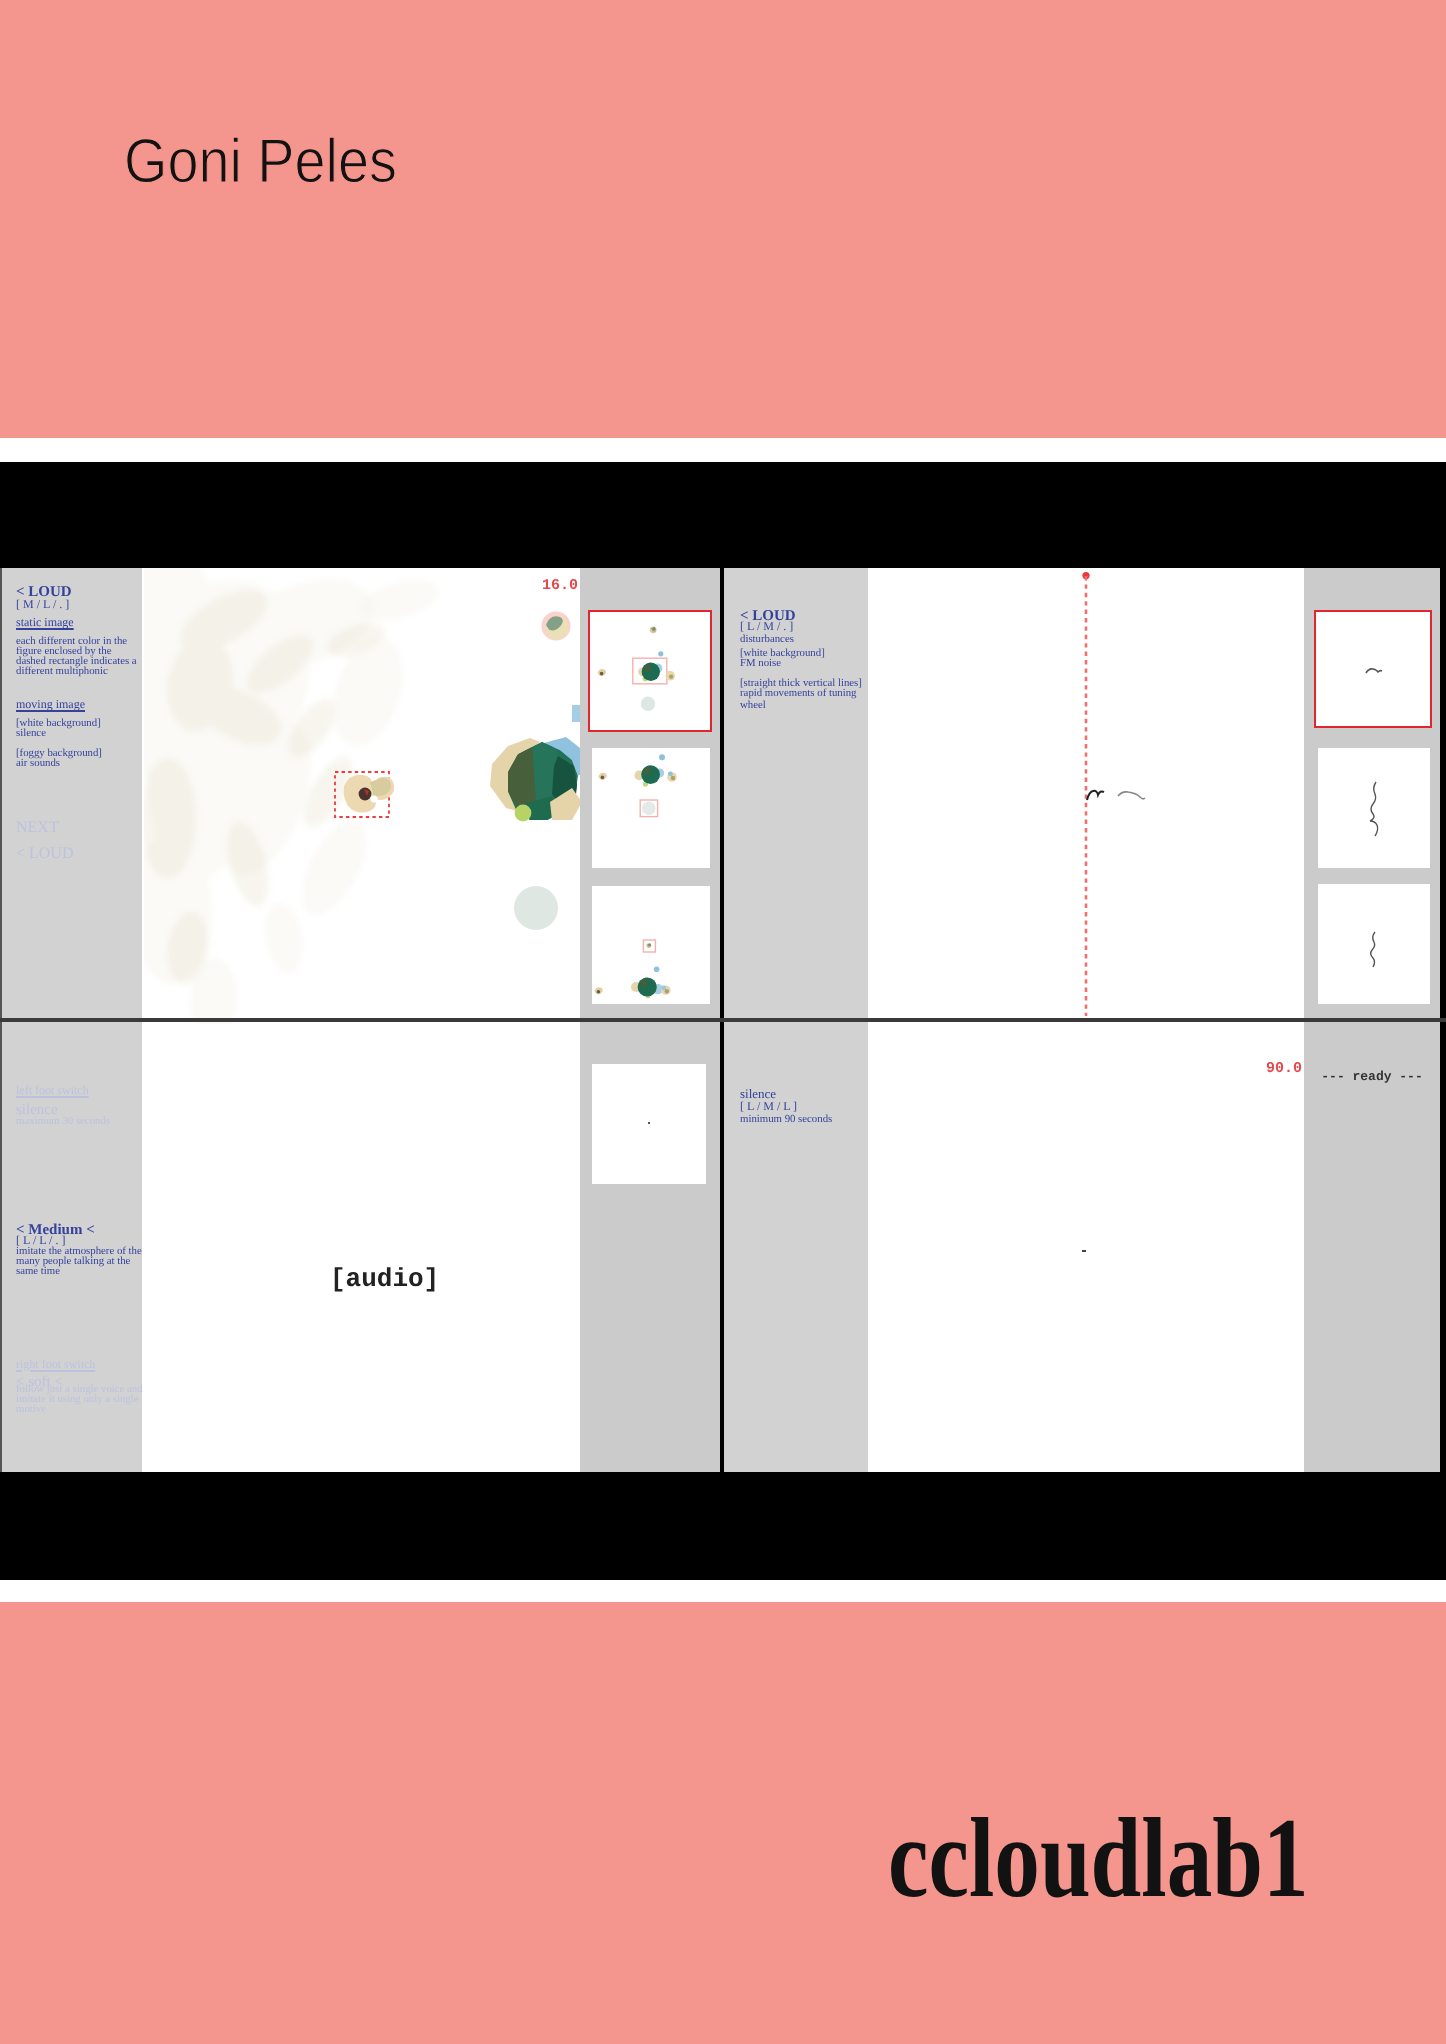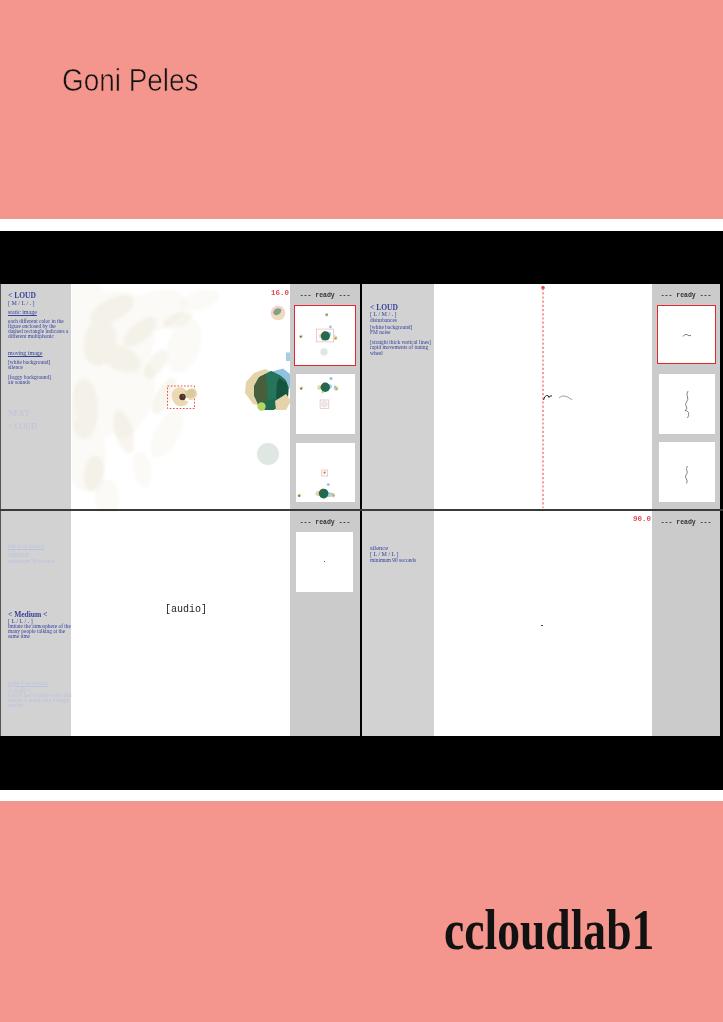--- a/index.html
+++ b/index.html
@@ -1,20 +1,20 @@
 <!DOCTYPE html>
 <html><head>
 <meta charset="utf-8">
 <style>
   html,body{margin:0;padding:0;}
   body{width:723px;height:1022px;position:relative;background:#ffffff;overflow:hidden;
        font-family:"Liberation Sans", sans-serif;}
   .abs{position:absolute;}
   .serif{font-family:"Liberation Serif", serif;}
-  .mono{font-family:"Liberation Mono", monospace;}
+  .mono{font-family:"Liberation Mono", monospace;margin-top:16px;}
   .blue{color:#35429b;}
   .lav{color:#bcc2de;}
 </style>
 </head>
 <body>
 
 <div class="abs" style="left:0;top:0;width:723px;height:219px;background:#f4968d;"></div>
 
 <div class="abs" style="left:62px;top:63px;font-size:31px;color:#121212;transform:scaleX(0.90);transform-origin:left top;-webkit-text-stroke:0.6px #f4968d;">Goni Peles</div>
 
@@ -253,21 +253,21 @@
   <div class="abs serif blue" style="left:8px;top:333.5px;font-size:6px;">[ L / L / . ]</div>
 
   <div class="abs serif blue" style="left:8px;top:339.5px;font-size:5.4px;line-height:5.1px;white-space:nowrap;">imitate the atmosphere of the<br>many people talking at the<br>same time</div>
 
   <div class="abs serif lav" style="left:8px;top:395.5px;font-size:6px;text-decoration:underline;">right foot switch</div>
 
   <div class="abs serif lav" style="left:8px;top:401.5px;font-size:7.5px;">&lt; soft &lt;</div>
 
   <div class="abs serif lav" style="left:8px;top:409px;font-size:5.4px;line-height:5.1px;white-space:nowrap;">follow just a single voice and<br>imitate it using only a single<br>motive</div>
 
-  <div class="abs mono" style="left:165px;top:320px;font-size:10px;font-weight:normal;color:#222;">[audio]</div>
+  <div class="abs mono" style="left:165px;top:332px;font-size:13px;font-weight:bold;color:#222;">[audio]</div>
 
   <div class="abs mono" style="left:290px;top:234.5px;width:70px;font-size:6.5px;font-weight:bold;color:#333;text-align:center;">--- ready ---</div>
 
   <div class="abs" style="left:296px;top:247.5px;width:57px;height:60px;background:#fff;"></div>
 
   <div class="abs" style="left:323.5px;top:276.5px;width:1.6px;height:1.6px;background:#555;"></div>
 
   <div class="abs serif blue" style="left:370px;top:259.5px;font-size:6.5px;">silence</div>
 
   <div class="abs serif blue" style="left:370px;top:266.5px;font-size:6px;">[ L / M / L ]</div>

